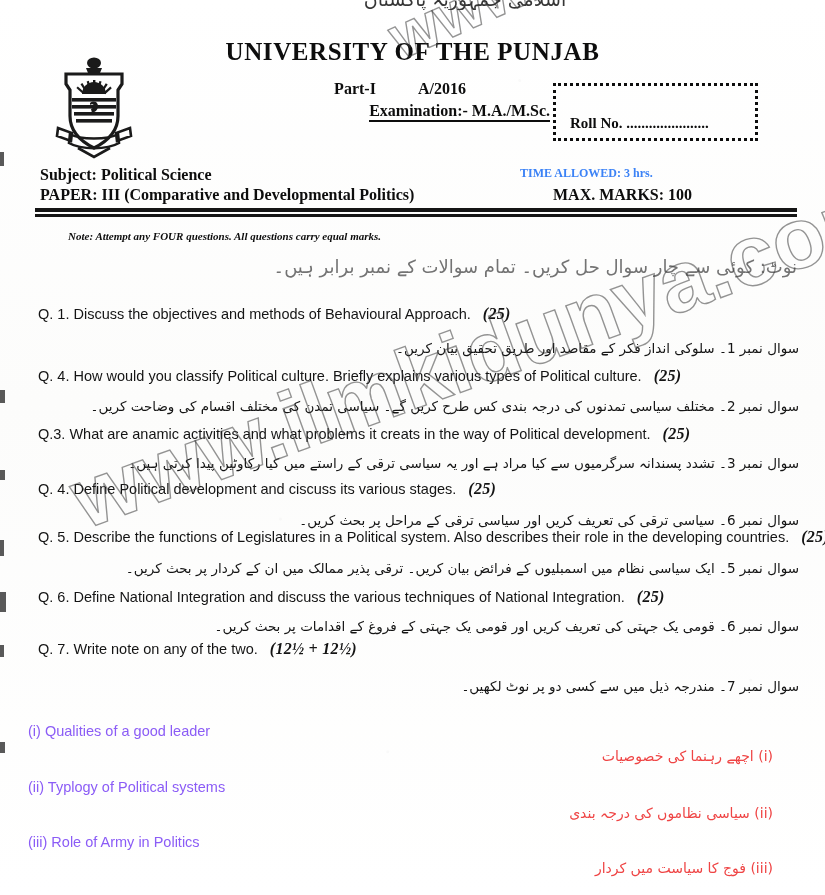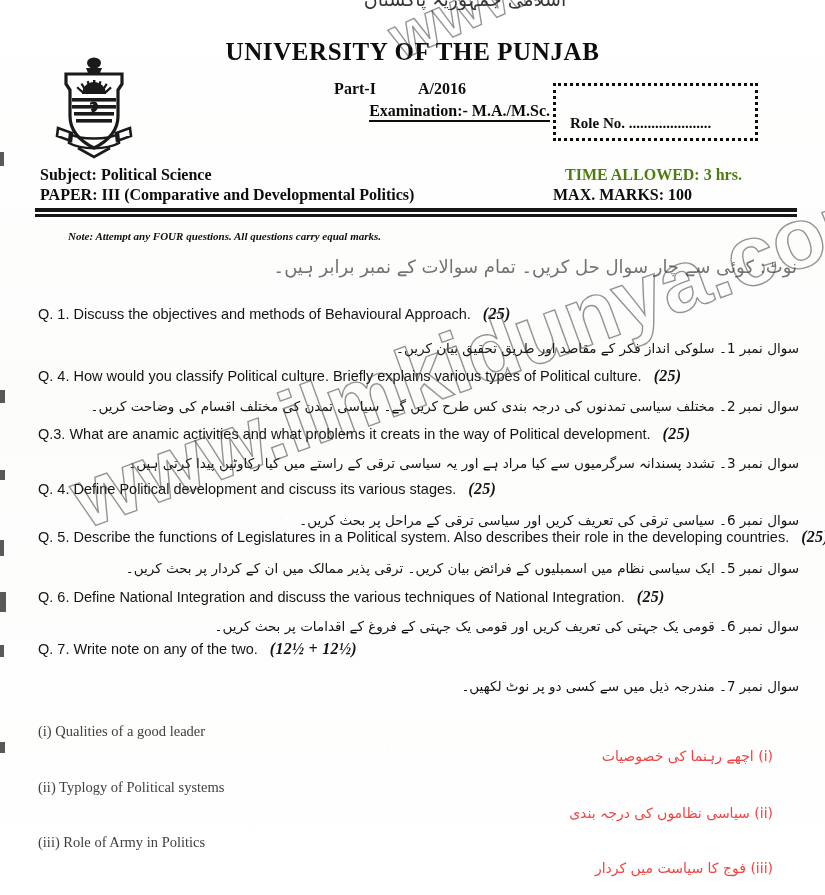--- a/index.html
+++ b/index.html
@@ -136,25 +136,25 @@
   #paper-line {
     position: absolute;
     top: 186px; left: 40px;
     font-family: "Liberation Serif", serif;
     font-weight: bold;
     font-size: 16px;
     color: #0d0d0d;
   }
   #time-line {
     position: absolute;
-    top: 166px; left: 565px;
-    font-family: "Liberation Serif", serif;
-    font-weight: bold;
-    font-size: 16px;
-    color: #4d7c0f;
+    top: 166px; left: 520px;
+    font-family: "Liberation Serif", serif;
+    font-weight: bold;
+    font-size: 12px;
+    color: #3b82f6;
   }
   #marks-line {
     position: absolute;
     top: 186px; left: 553px;
     font-family: "Liberation Serif", serif;
     font-weight: bold;
     font-size: 16px;
     color: #0d0d0d;
   }
 
@@ -220,24 +220,24 @@
     font-size: 13.5px;
     color: #141414;
     direction: rtl;
     white-space: nowrap;
     z-index: 4;
   }
 
   
   .sub-en {
     position: absolute;
-    left: 38px;
-    font-family: Liberation Serif, serif;
+    left: 28px;
+    font-family: Liberation Sans, sans-serif;
     font-size: 14.5px;
-    color: #404040;
+    color: #8b5cf6;
     z-index: 4;
   }
   .sub-ur {
     position: absolute;
     right: 52px;
     font-family: "DejaVu Sans", sans-serif;
     font-size: 14px;
     color: #ef4444;
     direction: rtl;
     z-index: 4;
@@ -327,21 +327,21 @@
 
     <div id="part-line">
       <span class="part">Part-I</span><span>A/2016</span>
     </div>
 
     <div id="exam-line">
       <span>Examination:- M.A./M.Sc.</span>
     </div>
 
     <div id="rollno-box">
-      <div id="rollno-label">Role No. ......................</div>
+      <div id="rollno-label">Roll No. ......................</div>
     </div>
 
     <div id="subject-line">
       <span>Subject:</span>
       <span>Political Science</span>
     </div>
 
     <div id="paper-line">
       <span>PAPER:</span>
       <span>III (Comparative and Developmental Politics)</span>

